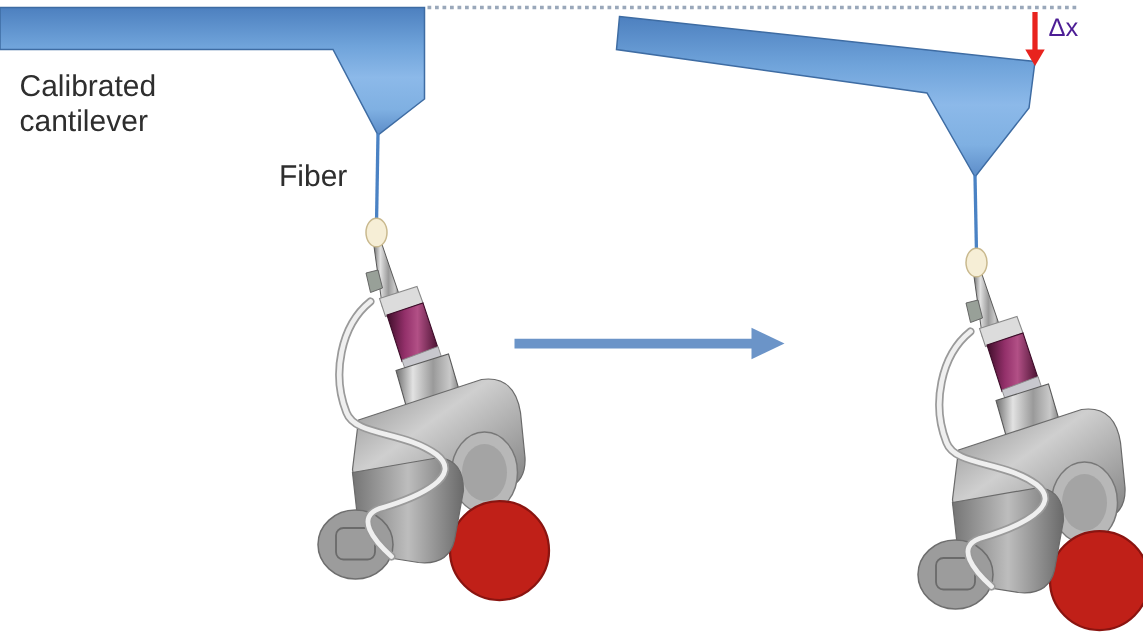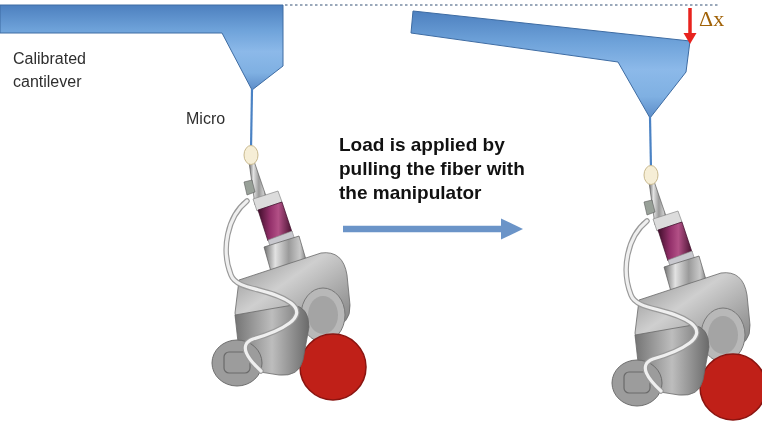--- a/index.html
+++ b/index.html
@@ -7,38 +7,37 @@
     position:relative;
     width:762px;height:424px;
     overflow:hidden;
     background:#ffffff;
     font-family:"Liberation Sans", sans-serif;
   }
   #stage svg{position:absolute;inset:0;}
   .lbl{
     position:absolute;
     color:#2e2e2e;
-    font-size:16px;
+    font-size:20px;
     line-height:23px;
     white-space:pre-line;
   }
   .lbl-caption{
     position:absolute;
     color:#111111;
     font-weight:bold;
     font-size:19px;
     line-height:24px;
     white-space:pre-line;
   }
   .lbl-dx{
     position:absolute;
-    color:#a16207;
-    font-size:22px;
+    color:#4c1d95;
+    font-size:17px;
     line-height:22px;
-    font-family:Liberation Serif, serif;
   }
 </style>
 </head>
 <body>
 
 <div id="stage">
 
   <svg viewBox="0 0 762 424" width="762" height="424">
     <defs>
       <linearGradient id="gCant" x1="0" y1="0" x2="0" y2="1">
@@ -111,21 +110,18 @@
       <polygon points="501,218.5 501,239.5 523,229" fill="#6b94c8"></polygon>
     </g>
 
     <use href="#manip" transform="translate(251,155)"></use>
     <use href="#manip" transform="translate(651,175)"></use>
   </svg>
 
   <div class="lbl" style="left:13px;top:47px;">Calibrated
 cantilever</div>
 
-  <div class="lbl" style="left:186px;top:107px;">Micro</div>
+  <div class="lbl" style="left:186px;top:107px;">Fiber</div>
 
 
-  <div class="lbl-caption" style="left:339px;top:133px;">Load is applied by
-pulling the fiber with
-the manipulator</div>
 
   <div class="lbl-dx" style="left:699px;top:8px;">Δx</div>
 </div>
 
 </body></html>

